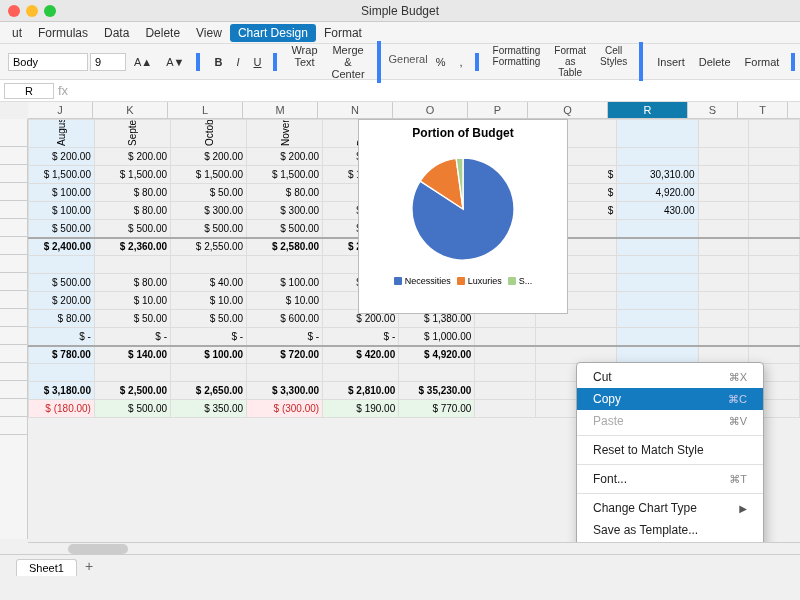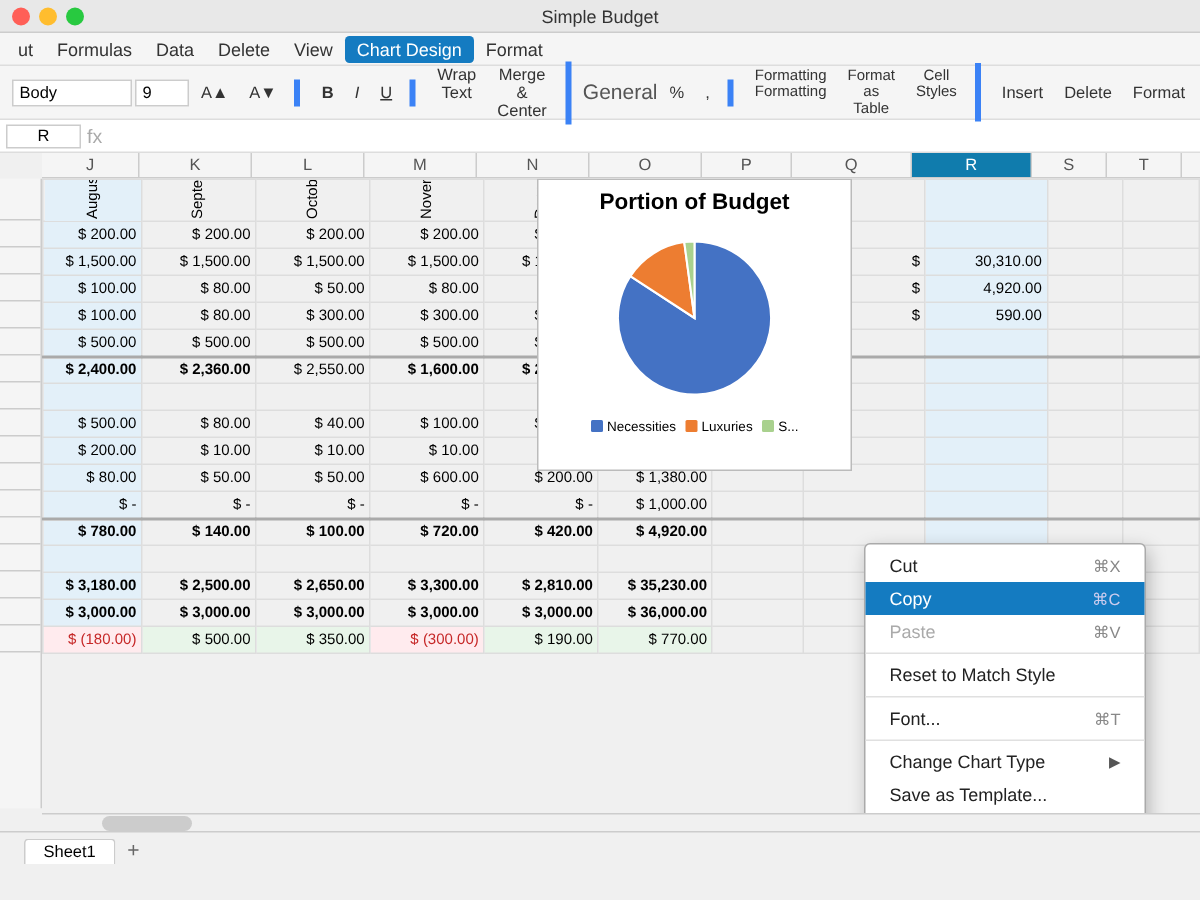--- a/index.html
+++ b/index.html
@@ -287,21 +287,21 @@
   <div class="toolbar-group">
     <button class="tb-btn" style="font-weight:bold">B</button>
     <button class="tb-btn" style="font-style:italic">I</button>
     <button class="tb-btn" style="text-decoration:underline">U</button>
   </div>
   <div class="toolbar-group">
     <button class="tb-btn">Wrap Text</button>
     <button class="tb-btn">Merge &amp; Center</button>
   </div>
   <div class="toolbar-group">
-    <span style="font-size:14px;color:#555">General</span>
+    <span style="font-size:11px;color:#555">General</span>
     <button class="tb-btn">%</button>
     <button class="tb-btn">,</button>
   </div>
   <div class="toolbar-group">
     <button class="tb-btn" style="font-size:10px">Formatting Formatting</button>
     <button class="tb-btn" style="font-size:10px">Format as Table</button>
     <button class="tb-btn" style="font-size:10px">Cell Styles</button>
   </div>
   <div class="toolbar-group">
     <button class="tb-btn">Insert</button>
@@ -429,21 +429,21 @@
 
           <tr>
             <td class="right selected-col">$ 100.00</td>
             <td class="right">$ 80.00</td>
             <td class="right">$ 300.00</td>
             <td class="right">$ 300.00</td>
             <td class="right">$ 100.00</td>
             <td class="right">$ 2,980.00</td>
             <td>Saved</td>
             <td class="right">$</td>
-            <td class="right selected-col">590.00</td>
+            <td class="right selected-col">430.00</td>
             <td></td>
             <td></td>
           </tr>
 
           <tr>
             <td class="right selected-col">$ 500.00</td>
             <td class="right">$ 500.00</td>
             <td class="right">$ 500.00</td>
             <td class="right">$ 500.00</td>
             <td class="right">$ 500.00</td>
@@ -452,21 +452,21 @@
             <td></td>
             <td class="selected-col"></td>
             <td></td>
             <td></td>
           </tr>
 
           <tr style="border-top:2px solid #aaa;">
             <td class="right selected-col" style="font-weight:bold">$ 2,400.00</td>
             <td class="right" style="font-weight:bold">$ 2,360.00</td>
             <td class="right" style="font-weight:normal">$ 2,550.00</td>
-            <td class="right" style="font-weight:bold">$ 1,600.00</td>
+            <td class="right" style="font-weight:bold">$ 2,580.00</td>
             <td class="right" style="font-weight:bold">$ 2,390.00</td>
             <td class="right" style="font-weight:bold">$ 30,310.00</td>
             <td></td>
             <td></td>
             <td class="selected-col"></td>
             <td></td>
             <td></td>
           </tr>
 
           <tr>
@@ -570,50 +570,37 @@
             <td class="right" style="font-weight:bold">$ 3,300.00</td>
             <td class="right" style="font-weight:bold">$ 2,810.00</td>
             <td class="right" style="font-weight:bold">$ 35,230.00</td>
             <td></td>
             <td></td>
             <td class="selected-col"></td>
             <td></td>
             <td></td>
           </tr>
           <tr>
-            <td class="right selected-col" style="font-weight:bold">$ 3,000.00</td>
-            <td class="right" style="font-weight:bold">$ 3,000.00</td>
-            <td class="right" style="font-weight:bold">$ 3,000.00</td>
-            <td class="right" style="font-weight:bold">$ 3,000.00</td>
-            <td class="right" style="font-weight:bold">$ 3,000.00</td>
-            <td class="right" style="font-weight:bold">$ 36,000.00</td>
-            <td></td>
-            <td></td>
-            <td class="selected-col"></td>
-            <td></td>
-            <td></td>
-          </tr>
-          <tr>
             <td class="right selected-col highlight-red">$ (180.00)</td>
             <td class="right highlight">$ 500.00</td>
             <td class="right highlight">$ 350.00</td>
             <td class="right highlight-red">$ (300.00)</td>
             <td class="right highlight">$ 190.00</td>
             <td class="right highlight">$ 770.00</td>
             <td></td>
             <td></td>
             <td class="selected-col"></td>
             <td></td>
             <td></td>
           </tr>
         </tbody>
       </table>
 
       <div id="chart-container" style="position:absolute; left:330px; top:0px; width:210px; height:195px; background:white; border:1px solid #bbb; padding:6px; z-index:5;">
-        <div id="chart-title" style="text-align:center; font-size:15px; font-weight:bold; margin-bottom:4px;">Portion of Budget</div>
+        <div id="chart-title" style="text-align:center; font-size:12px; font-weight:bold; margin-bottom:4px;">Portion of Budget</div>
         <svg id="pie-chart" width="140" height="130" viewBox="0 0 140 130" style="display:block; margin:0 auto;">
             <path d="M70,65 L70,10 A55,55 0 1,1 23.92547058587588,34.964392144206386 Z" fill="#4472C4" stroke="white" stroke-width="1.5"></path>
             <path d="M70,65 L23.92547058587588,34.964392144206386 A55,55 0 0,1 62.630759801993946,10.495924015684004 Z" fill="#ED7D31" stroke="white" stroke-width="1.5"></path>
             <path d="M70,65 L62.630759801993946,10.495924015684004 A55,55 0 0,1 69.99999999999999,10 Z" fill="#A9D18E" stroke="white" stroke-width="1.5"></path>
           </svg>
         <div id="chart-legend" style="display:flex; justify-content:center; gap:6px; font-size:9px; margin-top:2px;">
           <div class="legend-item">
             <div class="legend-dot" style="background:#4472C4;"></div>
             <span>Necessities</span>
           </div>

